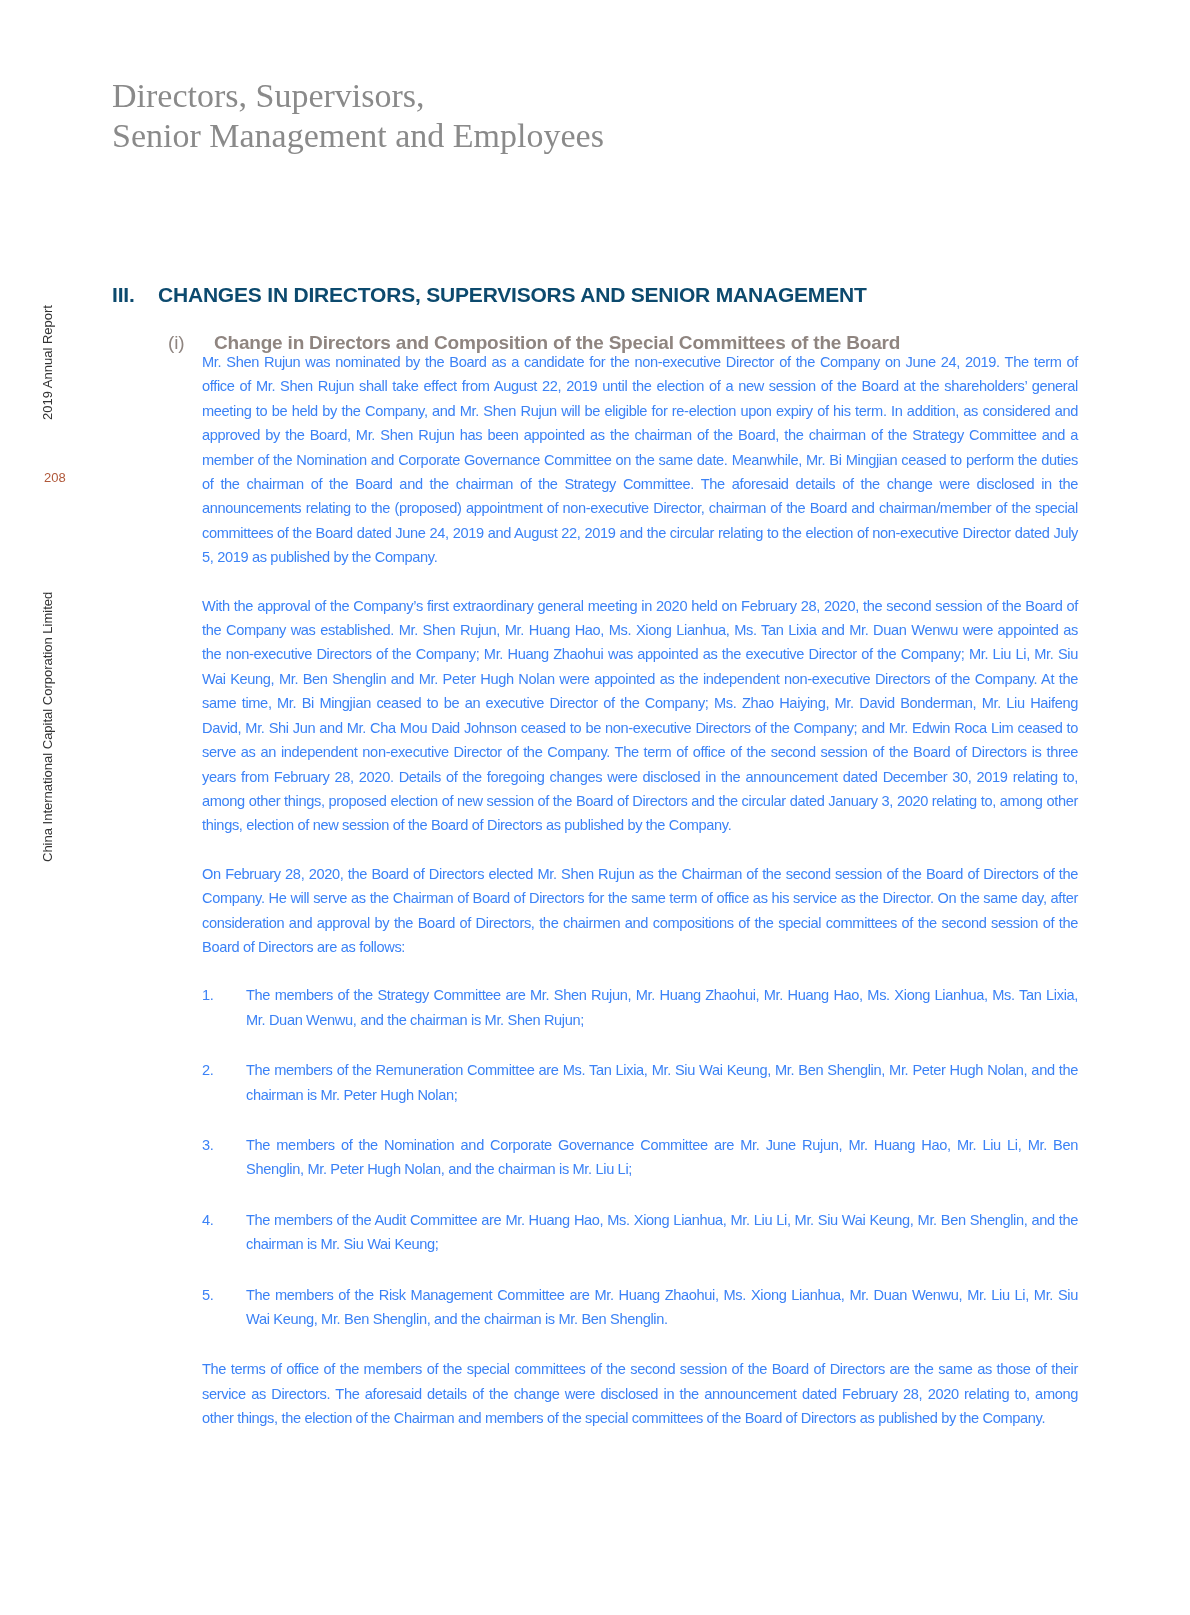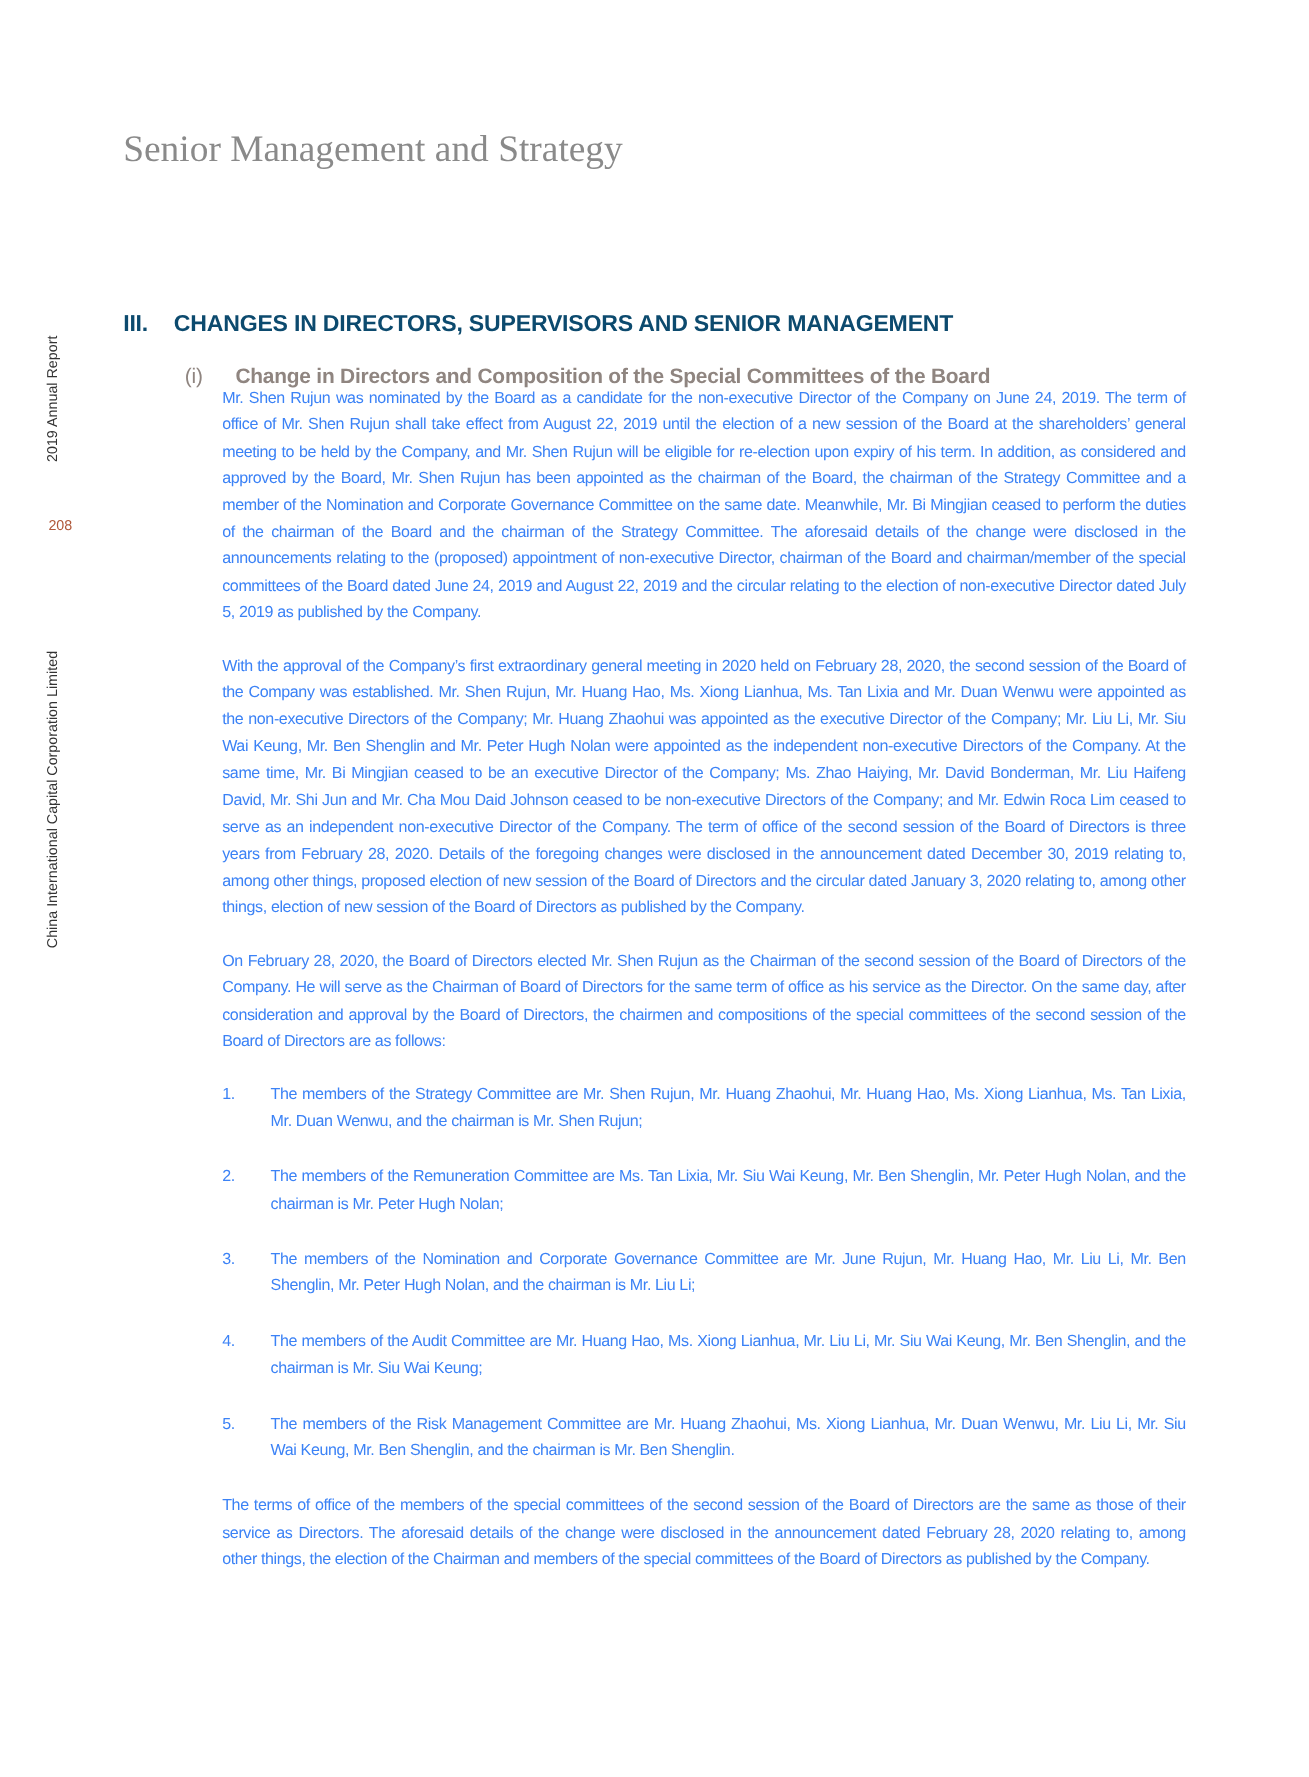--- a/index.html
+++ b/index.html
@@ -46,22 +46,22 @@
   .body p { margin: 0 0 24px 0; text-align: justify; }
   .list { margin: 0 0 24px 0; padding: 0; list-style: none; }
   .list li { display: flex; margin-bottom: 26px; text-align: justify; }
   .list li .n { width: 44px; flex: none; }
   .list li .t { flex: 1; }
 </style>
 </head>
 <body>
 
 <h1 class="chapter-title">
-  <br>
-  <span>Senior Management and Strategy</span>
+  <span>Directors, Supervisors,</span><br>
+  <span>Senior Management and Employees</span>
 </h1>
 
 <div class="side-report">2019 Annual Report</div>
 <div class="page-number">208</div>
 <div class="side-company">China International Capital Corporation Limited</div>
 
 <h2 class="section-heading">
   <span class="num">III.</span><span>CHANGES IN DIRECTORS, SUPERVISORS AND SENIOR MANAGEMENT</span>
 </h2>
 

